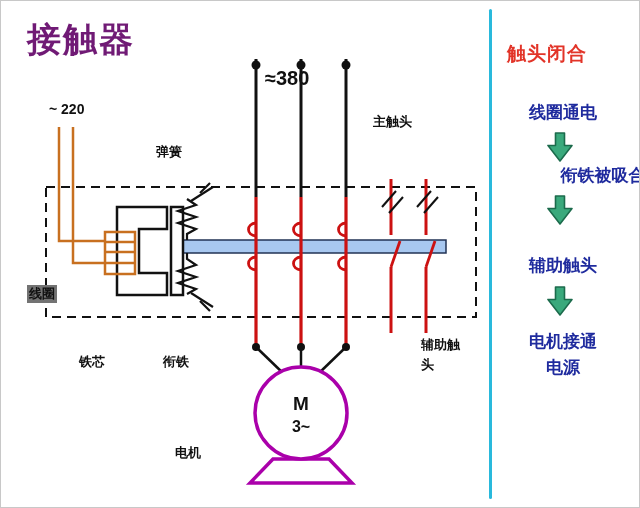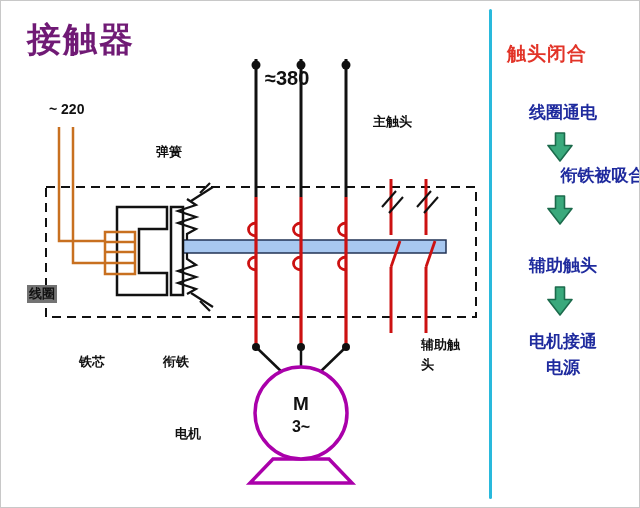--- a/index.html
+++ b/index.html
@@ -13,21 +13,21 @@
   .lbl{position:absolute;font-weight:bold;color:#111;font-size:13px;white-space:pre;}
   .title{left:26px;top:16px;font-size:34px;color:#701a75;letter-spacing:2px;}
   .v380{left:264px;top:26px;font-size:20px;margin-top:40px;}
   .v220{left:48px;top:100px;font-size:14px;}
   .spring-lbl{left:155px;top:142px;}
   .mainc-lbl{left:372px;top:112px;}
   .coil-lbl{left:26px;top:284px;background:#737373;padding:0 2px;}
   .core-lbl{left:78px;top:352px;}
   .armature-lbl{left:162px;top:352px;}
   .aux-lbl{left:420px;top:334px;width:44px;white-space:normal;line-height:1.5;}
-  .motor-lbl{left:174px;top:424px;}
+  .motor-lbl{left:174px;top:443px;}
 
   .divider{position:absolute;left:488px;top:8px;width:3px;height:490px;background:#29b9dc;border-radius:2px;}
   .ptitle{position:absolute;left:506px;top:40px;font-size:19px;font-weight:bold;color:#e23428;letter-spacing:1px;}
   .step{position:absolute;left:492px;width:140px;text-align:center;font-size:17px;font-weight:bold;color:#1f2b9e;}
   .s0{top:100px;}
   .s1{top:163px;padding-left:40px;}
   .s2{top:253px;}
   .s3{top:328px;left:524px;width:76px;line-height:1.55;}
   .arrow{position:absolute;left:546px;}
   .a0{top:131px;}

